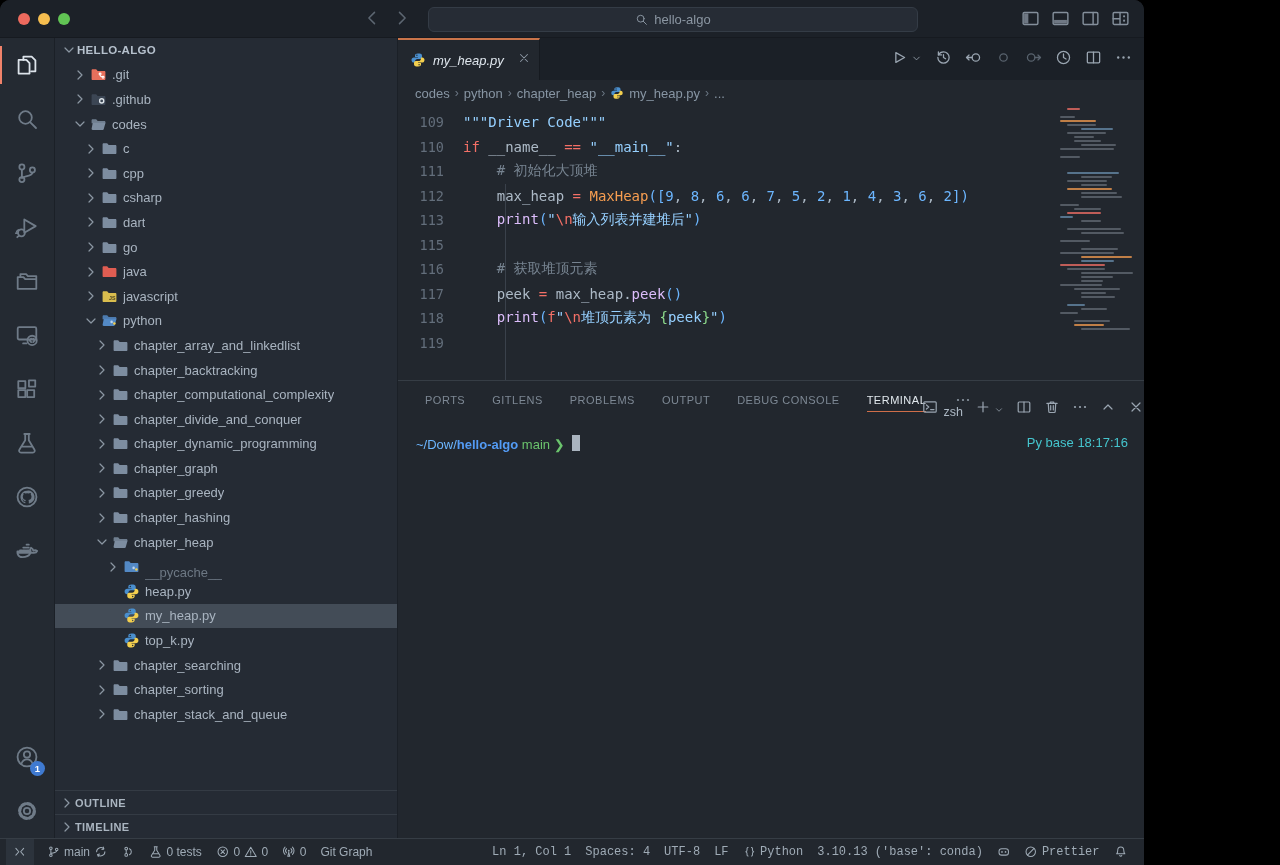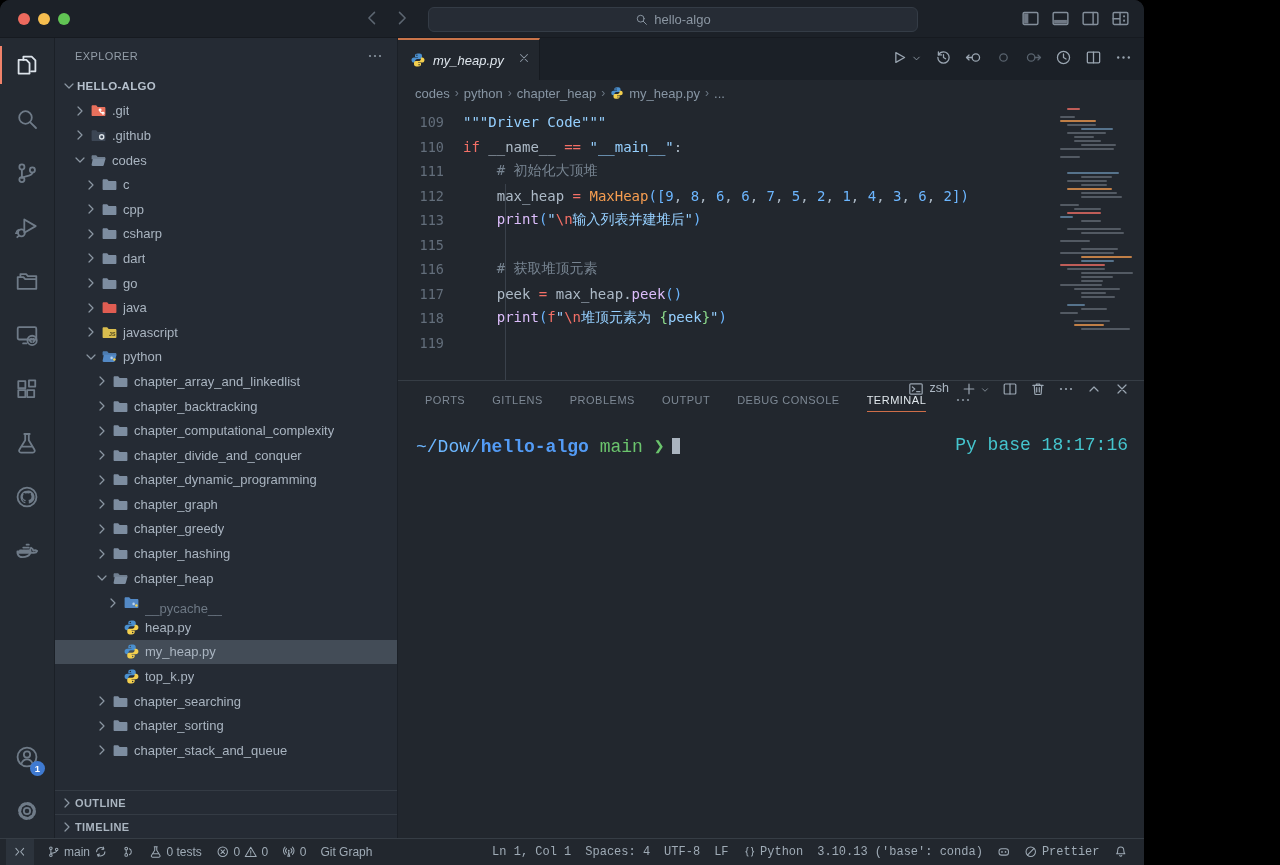--- a/index.html
+++ b/index.html
@@ -76,25 +76,25 @@
   .mm-line { height:2px; margin-bottom:2px; border-radius:1px; background:rgba(200,210,222,.30); }
   .scroll-track { position:absolute; top:0; right:0; width:10px; height:100%; }
 
   
   .panel { height:458px; flex:none; border-top:1px solid #363d45; background:#22272e; display:flex; flex-direction:column; position:relative; }
   .panel-header { height:38px; flex:none; display:flex; align-items:center; padding-left:27px; }
   .ptab { font-size:11px; letter-spacing:.5px; color:#7d8894; margin-right:27px; cursor:pointer; position:relative; height:100%; display:flex; align-items:center; }
   .ptab.active { color:#e1e8ed; }
   .ptab.active::after { content:""; position:absolute; left:0; right:0; bottom:7px; height:1.5px; background:#cf6e49; }
   .ptab-more { color:#8b96a2; margin-left:2px; width:16px; height:16px; }
-  .panel-tools { position:absolute; right:14px; top:0; height:38px; display:flex; align-items:flex-start; gap:12px; color:#9aa5b1; }
+  .panel-tools { position:absolute; right:0; top:0; height:38px; display:flex; align-items:flex-end; gap:12px; color:#9aa5b1; }
   .panel-tools .ic { width:16px; height:16px; }
   .panel-tools .sm { width:10px; height:10px; margin-left:-9px; }
   .panel-tools .shell { font-size:12.5px; color:#adb8c4; margin-left:-6px; }
-  .term { flex:1; font-family:Liberation Mono, monospace; font-size:18px; padding:16px 16px 0 18px; position:relative; }
+  .term { flex:1; font-family:Liberation Sans, sans-serif; font-size:13px; padding:16px 16px 0 18px; position:relative; }
   .t-path{color:#6cb6ff;} .t-repo{color:#539bf5;font-weight:bold;} .t-branch{color:#6bc46d;} .t-arrow{color:#6bc46d;}
   .cursor-block { display:inline-block; width:8px; height:16px; background:#aab4bf; vertical-align:-2px; margin-left:7px; }
   .term-right { position:absolute; right:16px; top:16px; color:#45c5ce; }
 
   
   .statusbar { height:27px; flex:none; background:#22272e; border-top:1px solid #363d45; display:flex; align-items:center; font-size:12px; color:#9fabb6; padding:0 10px 0 6px; }
   .sb-item { display:flex; align-items:center; gap:4px; padding:0 7px; height:100%; cursor:pointer; white-space:nowrap; }
   .sb-item .ic { width:13.5px; height:13.5px; }
   .sb-item.boxed { background:#2c333c; margin-right:6px; }
   .sb-right { margin-left:auto; display:flex; align-items:center;font-family:Liberation Mono, monospace; }
@@ -229,28 +229,20 @@
         </div>
         <div class="ab-item">
           <svg class="ic " viewBox="0 0 16 16" fill="none" stroke="currentColor" stroke-width="1.2" stroke-linecap="round" stroke-linejoin="round">
             <circle cx="8" cy="8" r="2.1"></circle>
             <circle cx="8" cy="8" r="4.9" stroke-width="2.2" stroke-dasharray="2.2 1.65"></circle>
           </svg>
         </div>
       </div>
 
     <div class="sidebar">
-      <div class="sb-header">
-        <span>EXPLORER</span>
-        <span class="more" id="sb-more"><svg class="ic " viewBox="0 0 16 16" fill="none" stroke="currentColor" stroke-width="1.2" stroke-linecap="round" stroke-linejoin="round">
-              <circle cx="3" cy="8" r="1.1" fill="currentColor" stroke="none"></circle>
-              <circle cx="8" cy="8" r="1.1" fill="currentColor" stroke="none"></circle>
-              <circle cx="13" cy="8" r="1.1" fill="currentColor" stroke="none"></circle>
-            </svg></span>
-      </div>
       <div class="tree" id="tree">
           <div class="trow root-row" style="padding-left:6px">
             <svg class="ic chev" viewBox="0 0 16 16" fill="none" stroke="currentColor" stroke-width="1.2" stroke-linecap="round" stroke-linejoin="round">
               <path d="M4 6l4 4 4-4"></path>
             </svg>
             <span class="lbl">HELLO-ALGO</span>
           </div>
           <div class="trow" style="padding-left:17px">
             <svg class="ic chev" viewBox="0 0 16 16" fill="none" stroke="currentColor" stroke-width="1.2" stroke-linecap="round" stroke-linejoin="round">
               <path d="M6 4l4 4-4 4"></path>

